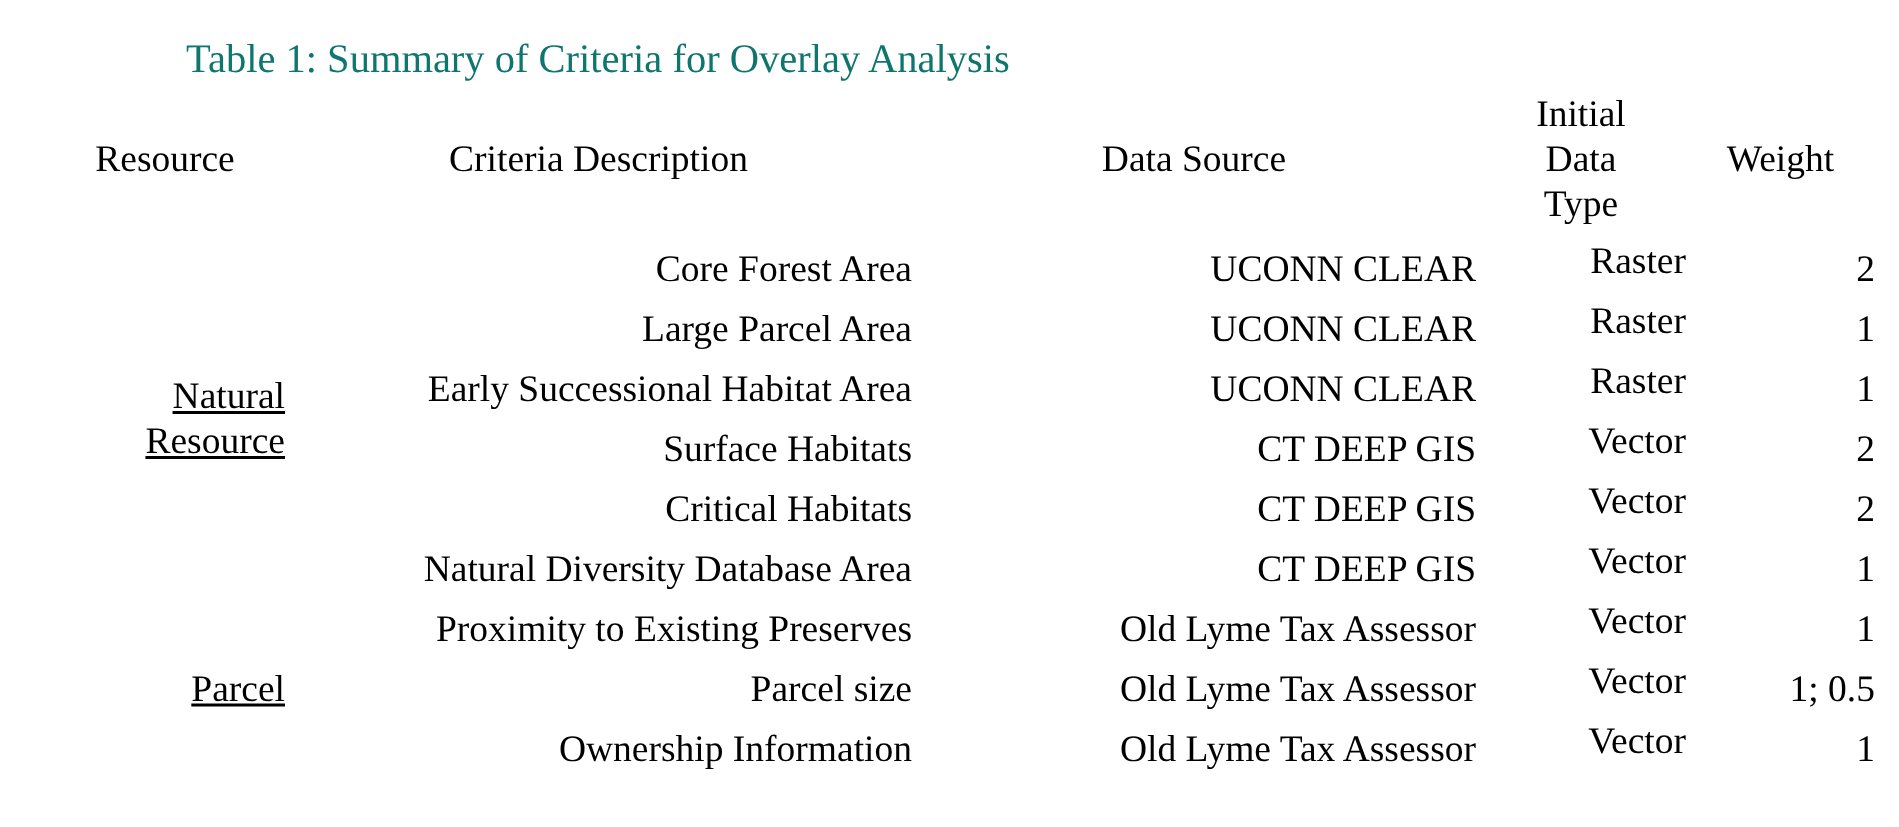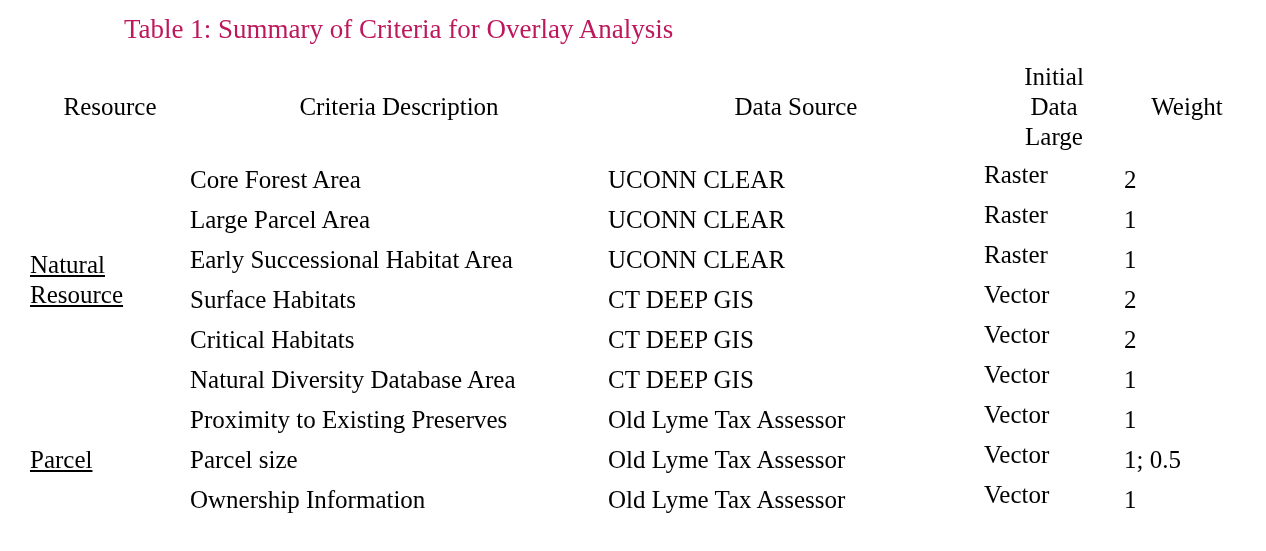--- a/index.html
+++ b/index.html
@@ -20,25 +20,25 @@
   .page {
     position: relative;
     width: 1266px;
     height: 551px;
   }
 
   
   .table-caption {
     position: absolute;
     left: 124px;
-    top: 12px;
+    top: 22px;
     font-size: 27px;
     line-height: 34px;
     white-space: nowrap;
-    color: #be185d;
+    color: #0f766e;
   }
 
   
   .table-wrap {
     position: absolute;
     left: 30px;
     top: 54px;
     width: 1220px;
   }
 
@@ -77,21 +77,21 @@
     font-size: 25px;
     line-height: 28px;
   }
   th.h-type .stack-line { display: block; }
 
   
   tr.data-row td {
     height: 40px;
     font-size: 25px;
     line-height: 30px;
-    text-align: left;
+    text-align: right;
     white-space: nowrap;
   }
 
   td.cell-category {
     font-size: 25px;
     line-height: 34px;
     text-align: center;
     vertical-align: middle;
     text-decoration: underline;
   }
@@ -130,21 +130,21 @@
       </colgroup>
 
       <thead>
         <tr class="header-row rule-top rule-head">
           <th class="h-category">Resource</th>
           <th class="h-criteria">Criteria Description</th>
           <th class="h-source">Data Source</th>
           <th class="h-type">
             <span class="stack-line">Initial</span>
             <span class="stack-line">Data</span>
-            <span class="stack-line">Large</span>
+            <span class="stack-line">Type</span>
           </th>
           <th class="h-weight">Weight</th>
         </tr>
       </thead>
 
       <tbody>
         <tr class="data-row">
           <td class="cell-category" rowspan="6">
             <span class="stack-line">Natural</span>
             <span class="stack-line">Resource</span>

